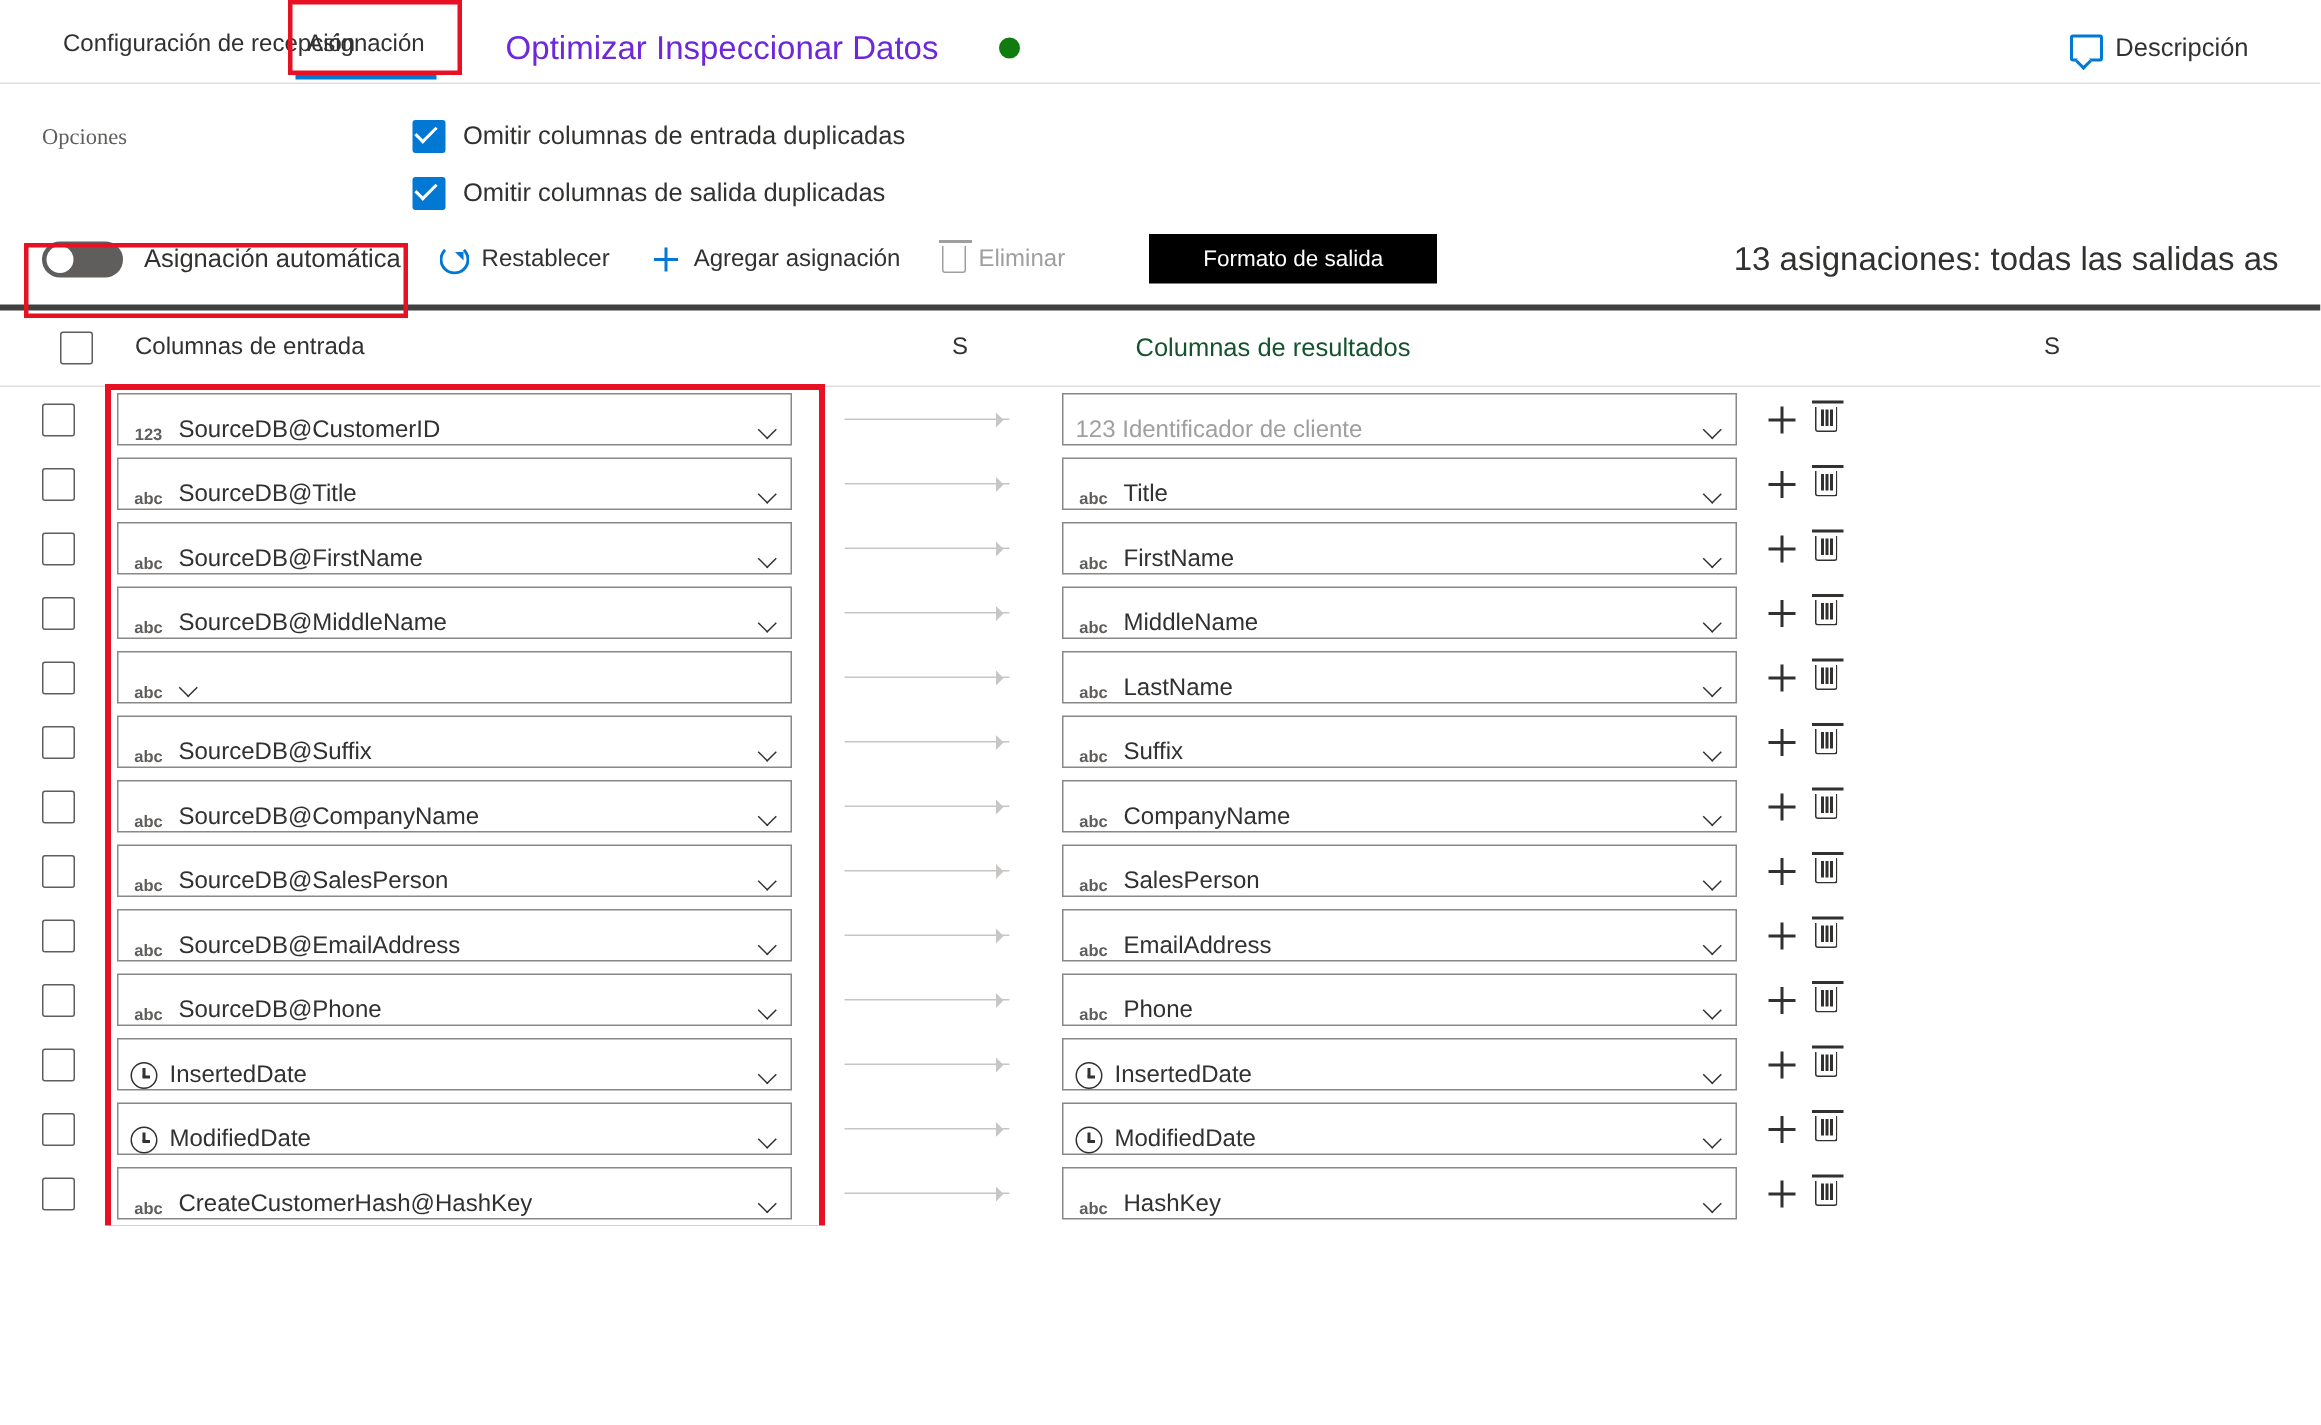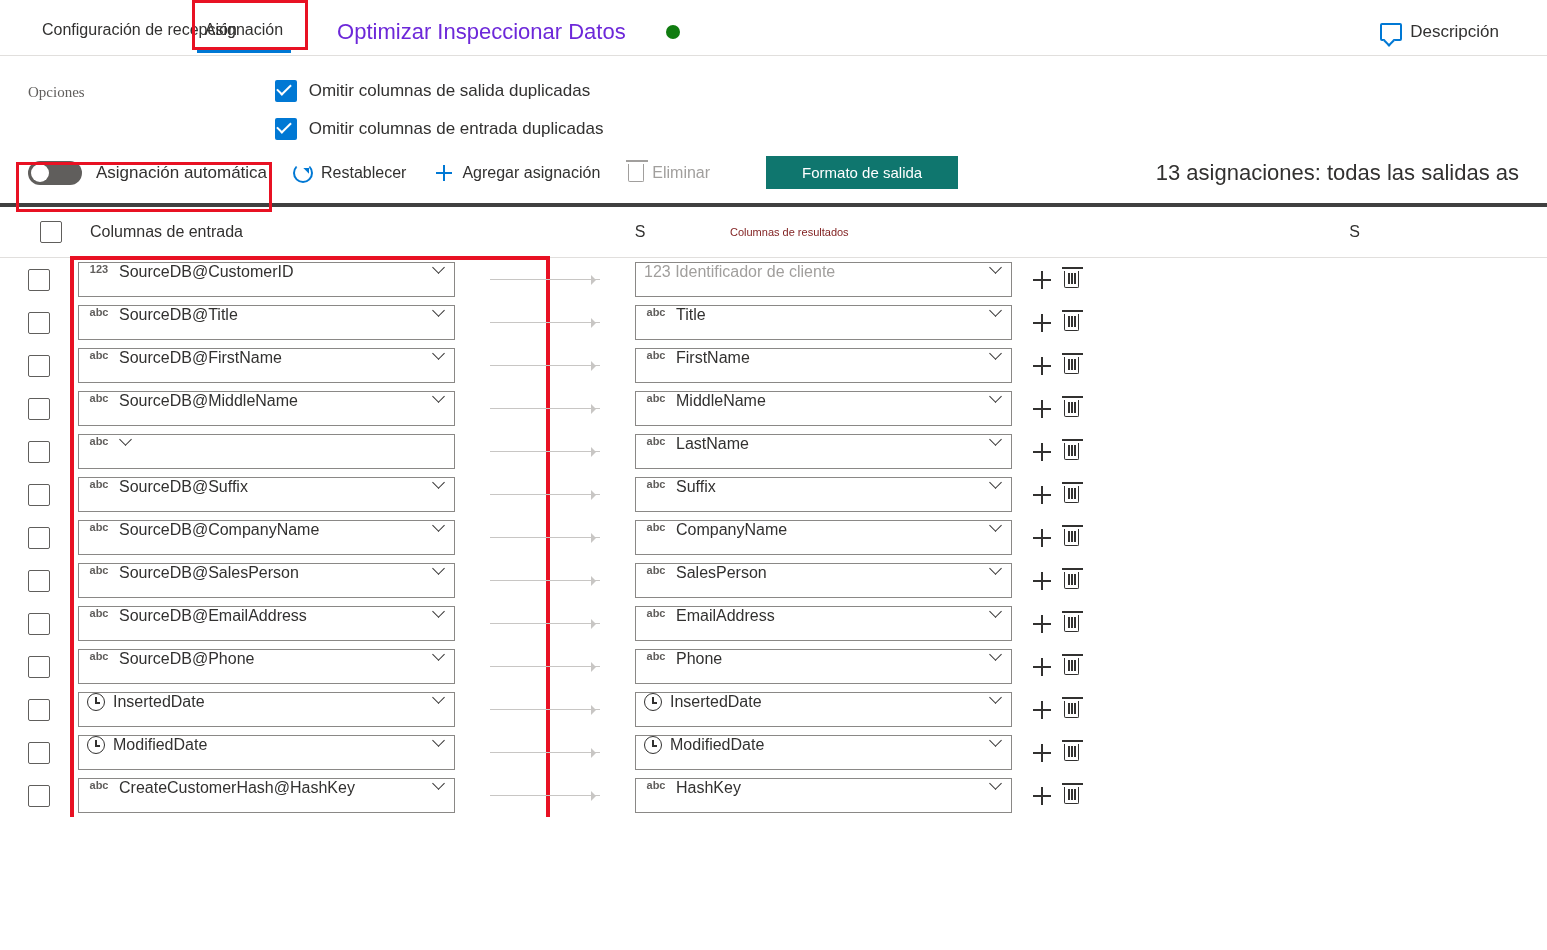--- a/index.html
+++ b/index.html
@@ -183,21 +183,21 @@
   }
   .icon-trash::before {
     content:""; position:absolute;
     left:-3px; top:-4px; width:22px; height:2px;
     background:#0078d4;
   }
   .icon-trash.gray, .tool-btn.disabled .icon-trash { border-color:#a19f9d; }
   .tool-btn.disabled .icon-trash::before { background:#a19f9d; }
 
   .primary-btn {
-    background: #0f766e;
+    background: #000000;
     color: #fff;
     font-size: 15px;
     padding: 8px 36px;
     margin-left: 40px;
     border: none;
     cursor: pointer;
   }
   .status-text {
     margin-left: auto;
     font-size: 22px;
@@ -211,21 +211,21 @@
     border-bottom: 1px solid #e1dfdd;
   }
   .th-check {
     width: 22px; height: 22px;
     border: 1.5px solid #605e5c;
     border-radius: 2px;
     margin-right: 28px;
   }
   .th-in { width: 460px; font-size: 16px; }
   .th-s1 { width: 180px; text-align:center; font-size: 16px; }
-  .th-out { width: 460px; font-size: 11px; color:#7f1d1d; }
+  .th-out { width: 460px; font-size: 17px; color:#14532d;margin-left:27px; }
   .th-s2 { flex:1; text-align:center; font-size:16px; }
 
   .rows-wrap { position: relative; }
   .redbox-rows {
     position: absolute;
     border: 4px solid #e81123;
     pointer-events: none;
     left: 70px; top: -2px;
     width: 480px; height: 565px;
   }
@@ -238,22 +238,22 @@
   }
   .row-check {
     width: 22px; height: 22px;
     border: 1.5px solid #605e5c;
     border-radius: 2px;
     margin-right: 28px;
     flex-shrink: 0;
   }
   .field {
     display: flex;
-    align-items: flex-start;
-    width: 377px;
+    align-items: flex-end;
+    width: 450px;
     height: 35px;
     border: 1px solid #8a8886;
     background: #fff;
     padding: 0 8px;
     gap: 8px;
   }
   .type-badge {
     font-size: 11px;
     font-weight: 600;
     color: #605e5c;
@@ -355,25 +355,25 @@
     <span class="desc-icon"></span>
     <span>Descripción</span>
   </div>
 </div>
 
 <div class="options-row">
   <div class="options-label">Opciones</div>
   <div class="checks">
     <div class="check-item">
       <div class="checkbox-blue"></div>
-      <span class="check-label">Omitir columnas de salida duplicadas</span>
+      <span class="check-label">Omitir columnas de entrada duplicadas</span>
     </div>
     <div class="check-item">
       <div class="checkbox-blue"></div>
-      <span class="check-label">Omitir columnas de entrada duplicadas</span>
+      <span class="check-label">Omitir columnas de salida duplicadas</span>
     </div>
   </div>
 </div>
 
 <div class="toolbar">
   <div class="toggle-wrap">
     <div class="toggle"></div>
     <span class="toggle-label">Asignación automática</span>
   </div>
   <div class="tool-btn">

